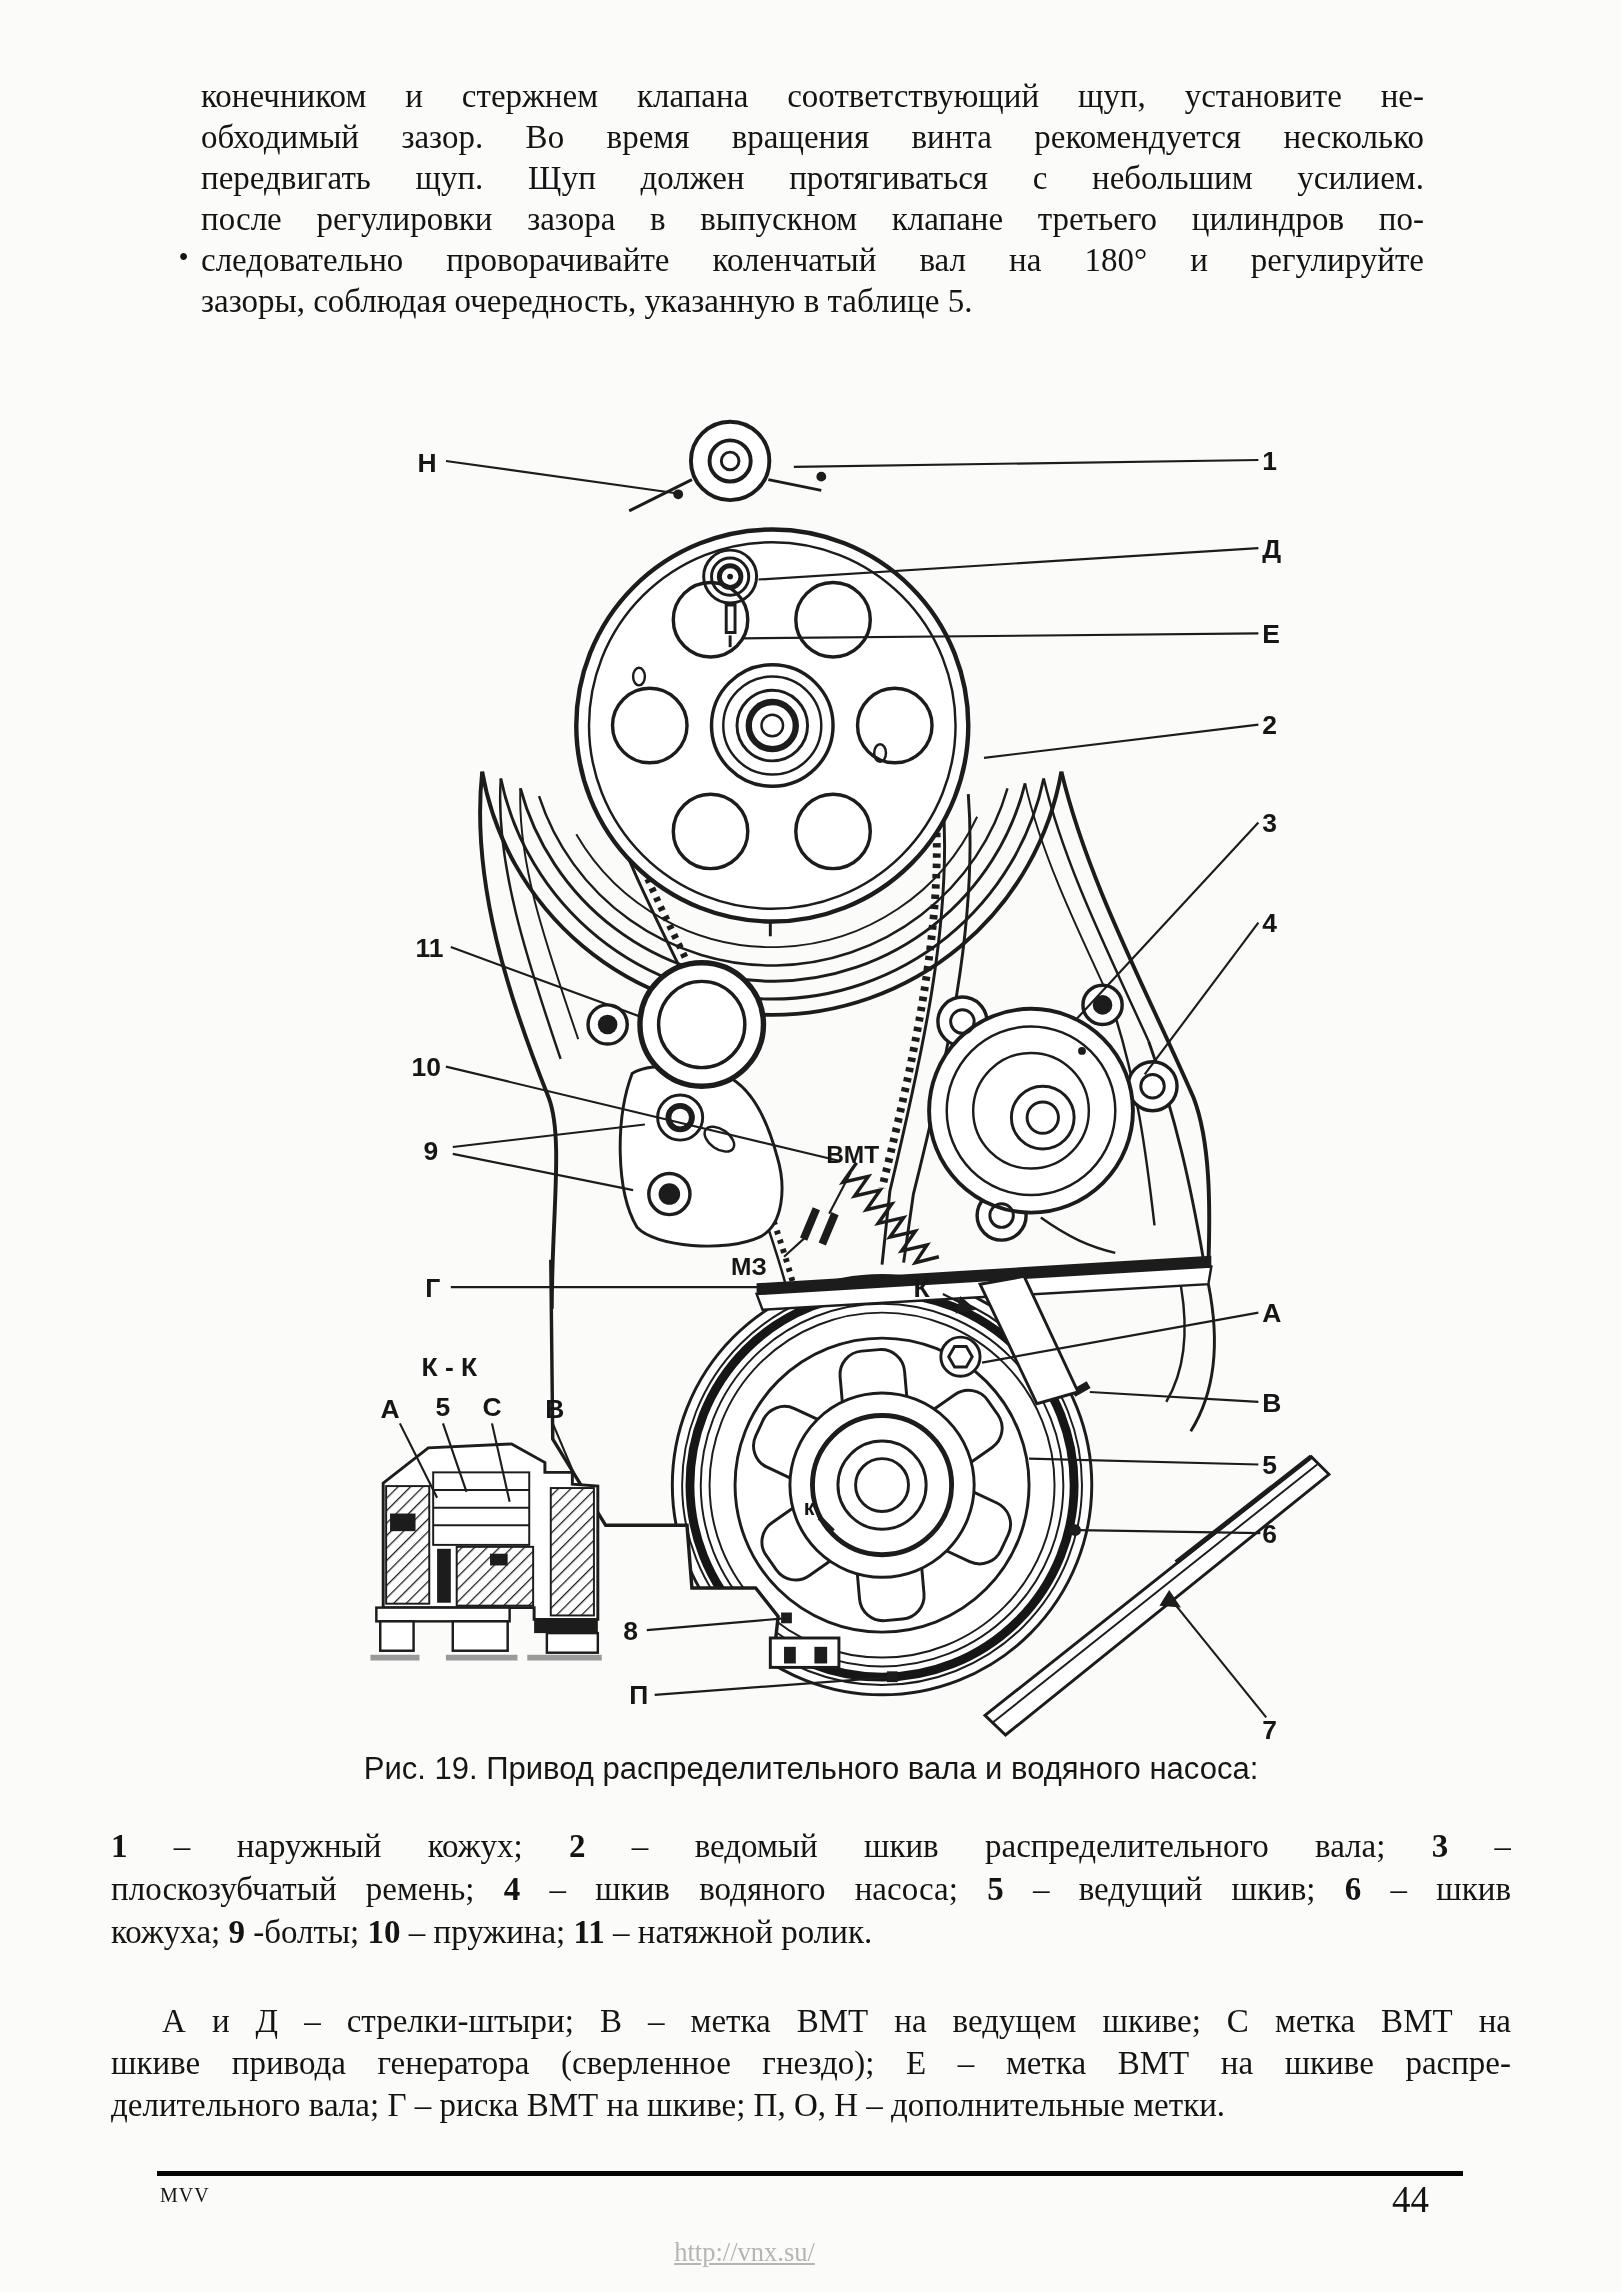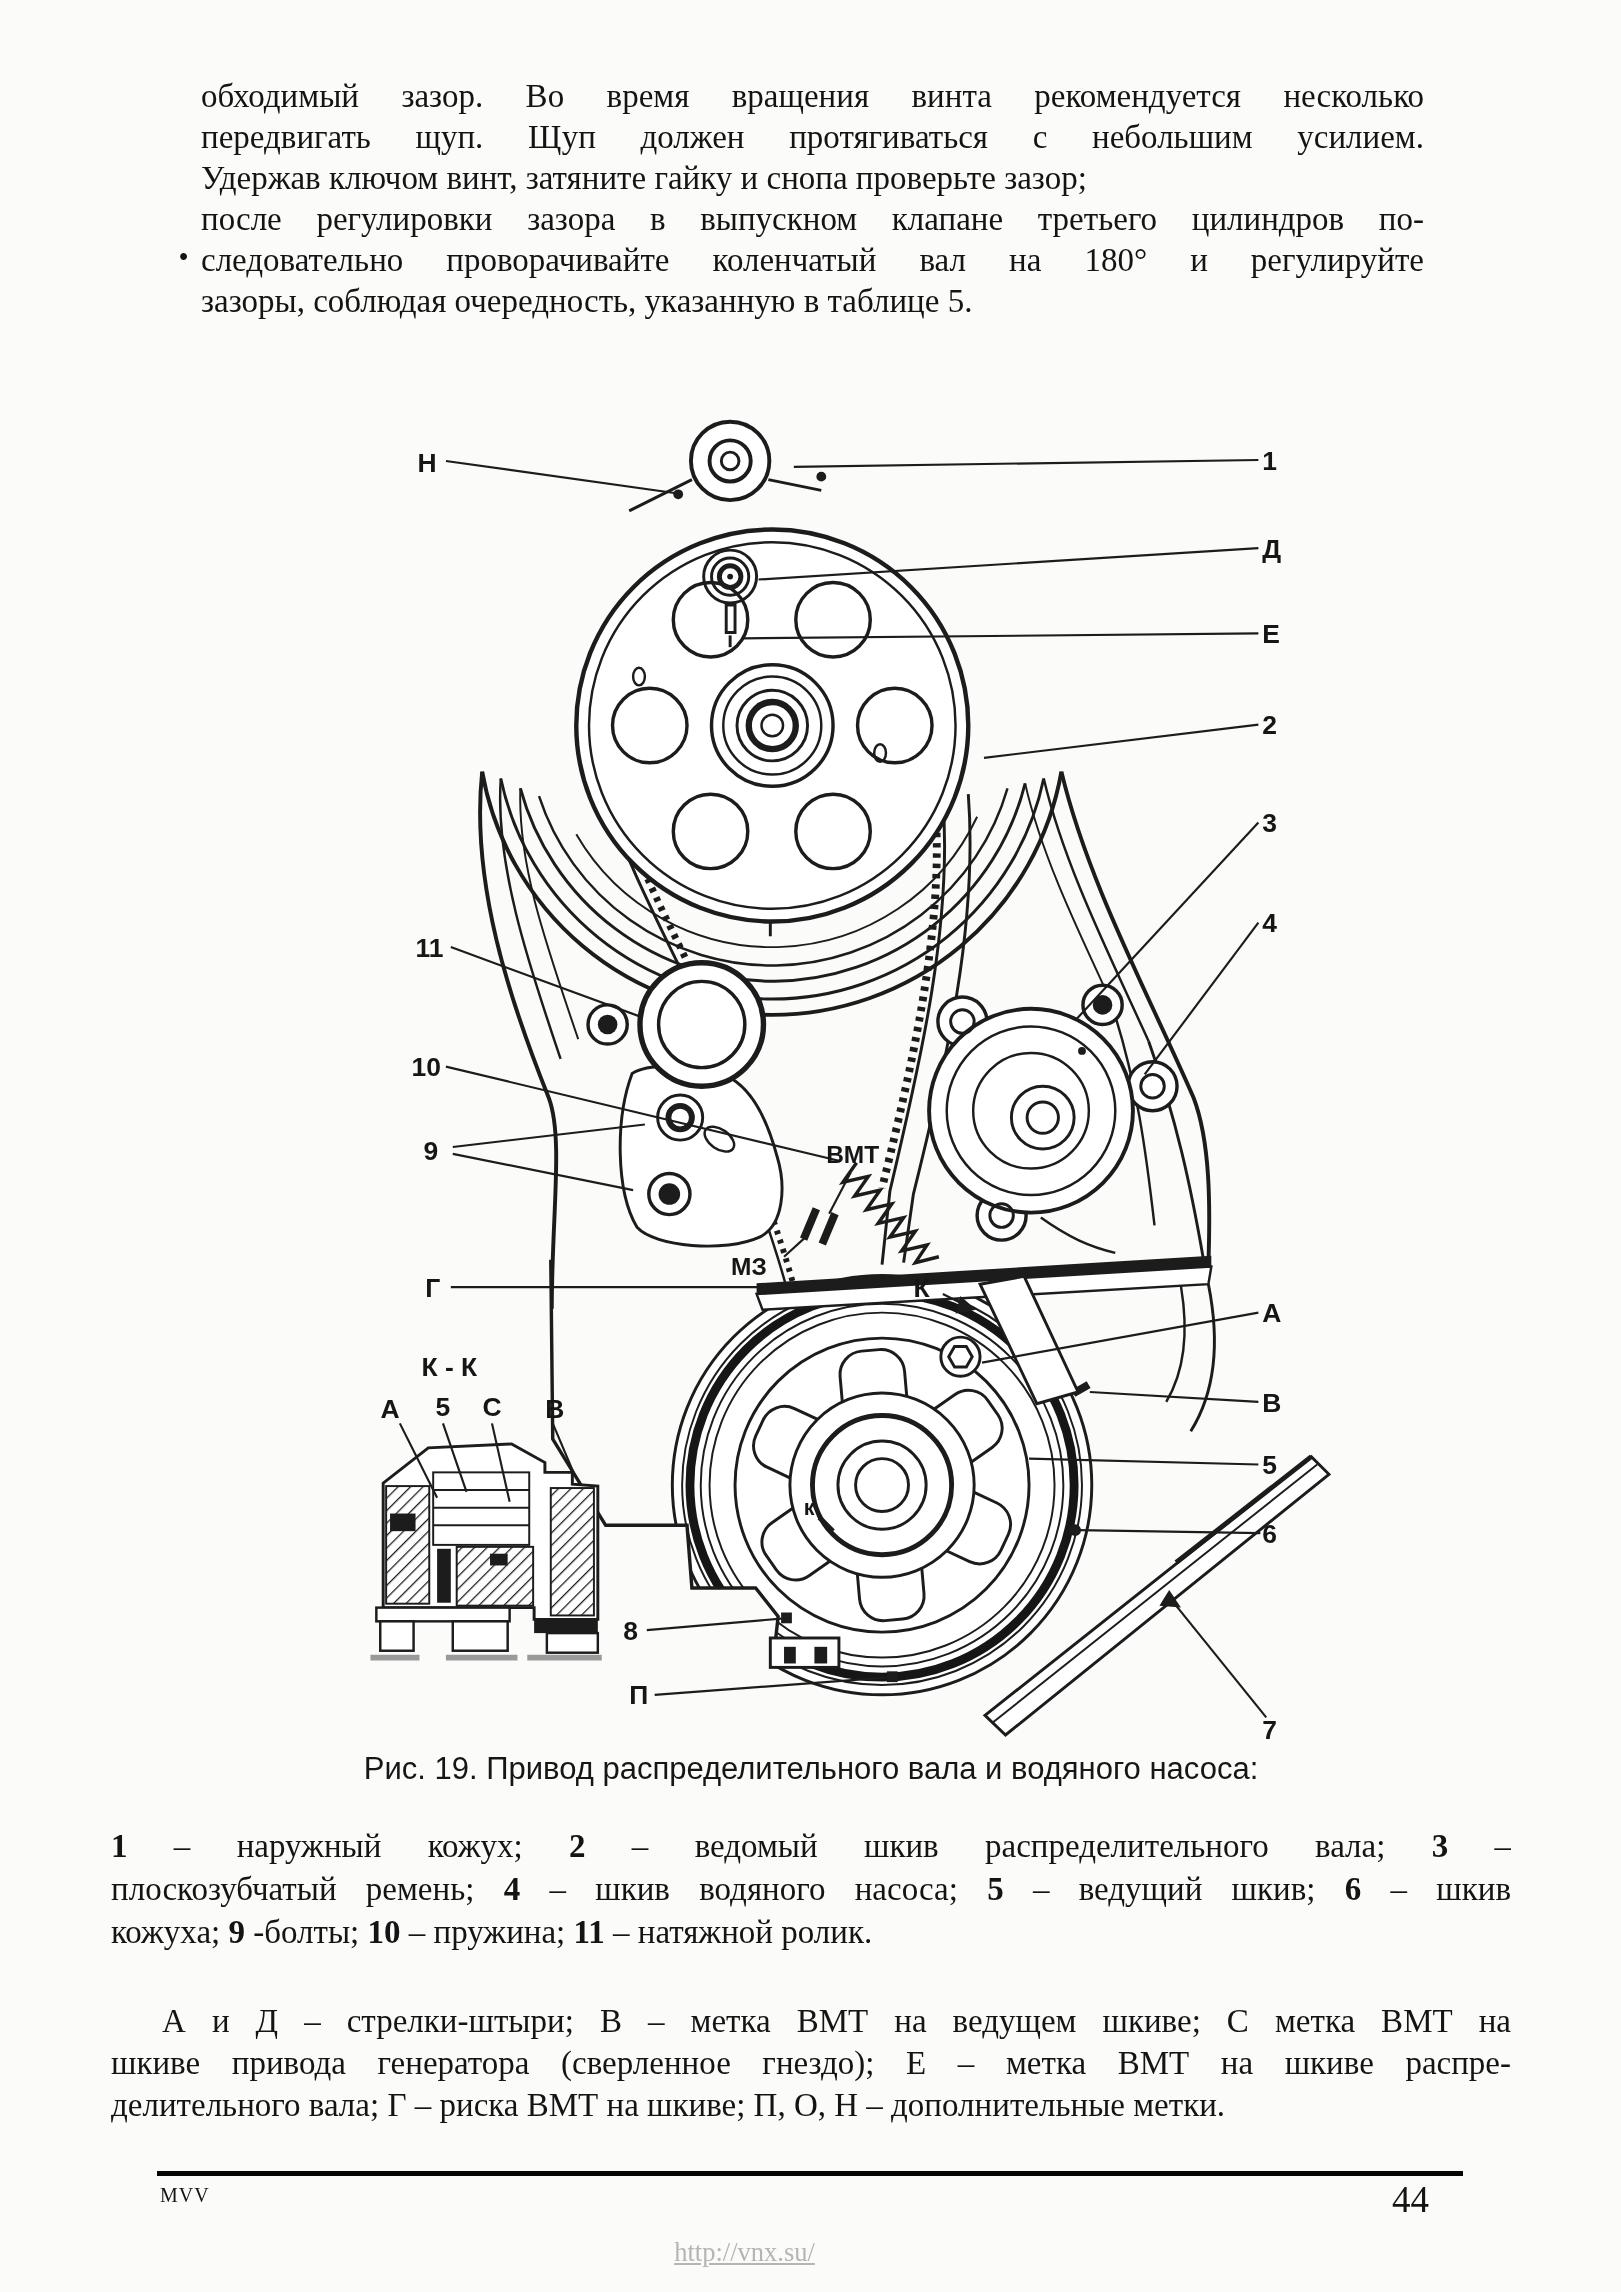--- a/index.html
+++ b/index.html
@@ -32,23 +32,23 @@
   .mvv{left:160px;top:2184px;font-size:20px;letter-spacing:1px;}
   .pageno{left:1392px;top:2178px;width:78px;text-align:left;font-size:37px;}
   .watermark{left:583px;top:2237px;width:323px;text-align:center;
     font-size:26.5px;color:#b5b5b5;text-decoration:underline;}
   svg text{font-family:"Liberation Sans", sans-serif;font-weight:bold;fill:#161616;}
 </style>
 </head>
 <body>
 
 <div class="abs topblock">
+  <div class="tline jl">конечником и стержнем клапана соответствующий щуп, установите не-</div>
   <div class="tline jl">обходимый зазор. Во время вращения винта рекомендуется несколько</div>
   <div class="tline jl">передвигать щуп. Щуп должен протягиваться с небольшим усилием.</div>
-  <div class="tline">Удержав ключом винт, затяните гайку и снопа проверьте зазор;</div>
   <span class="bullet-marker">•</span>
   <div class="tline jl">после регулировки зазора в выпускном клапане третьего цилиндров по-</div>
   <div class="tline jl">следовательно проворачивайте коленчатый вал на 180° и регулируйте</div>
   <div class="tline">зазоры, соблюдая очередность, указанную в таблице 5.</div>
 </div>
 
 <svg class="abs" style="left:0;top:0" width="1621" height="2293" viewBox="0 0 1654 2339">
   <defs>
     <pattern id="hatch" width="9" height="9" patternUnits="userSpaceOnUse" patternTransform="rotate(45)">
       <rect width="9" height="9" fill="#fff"></rect>

